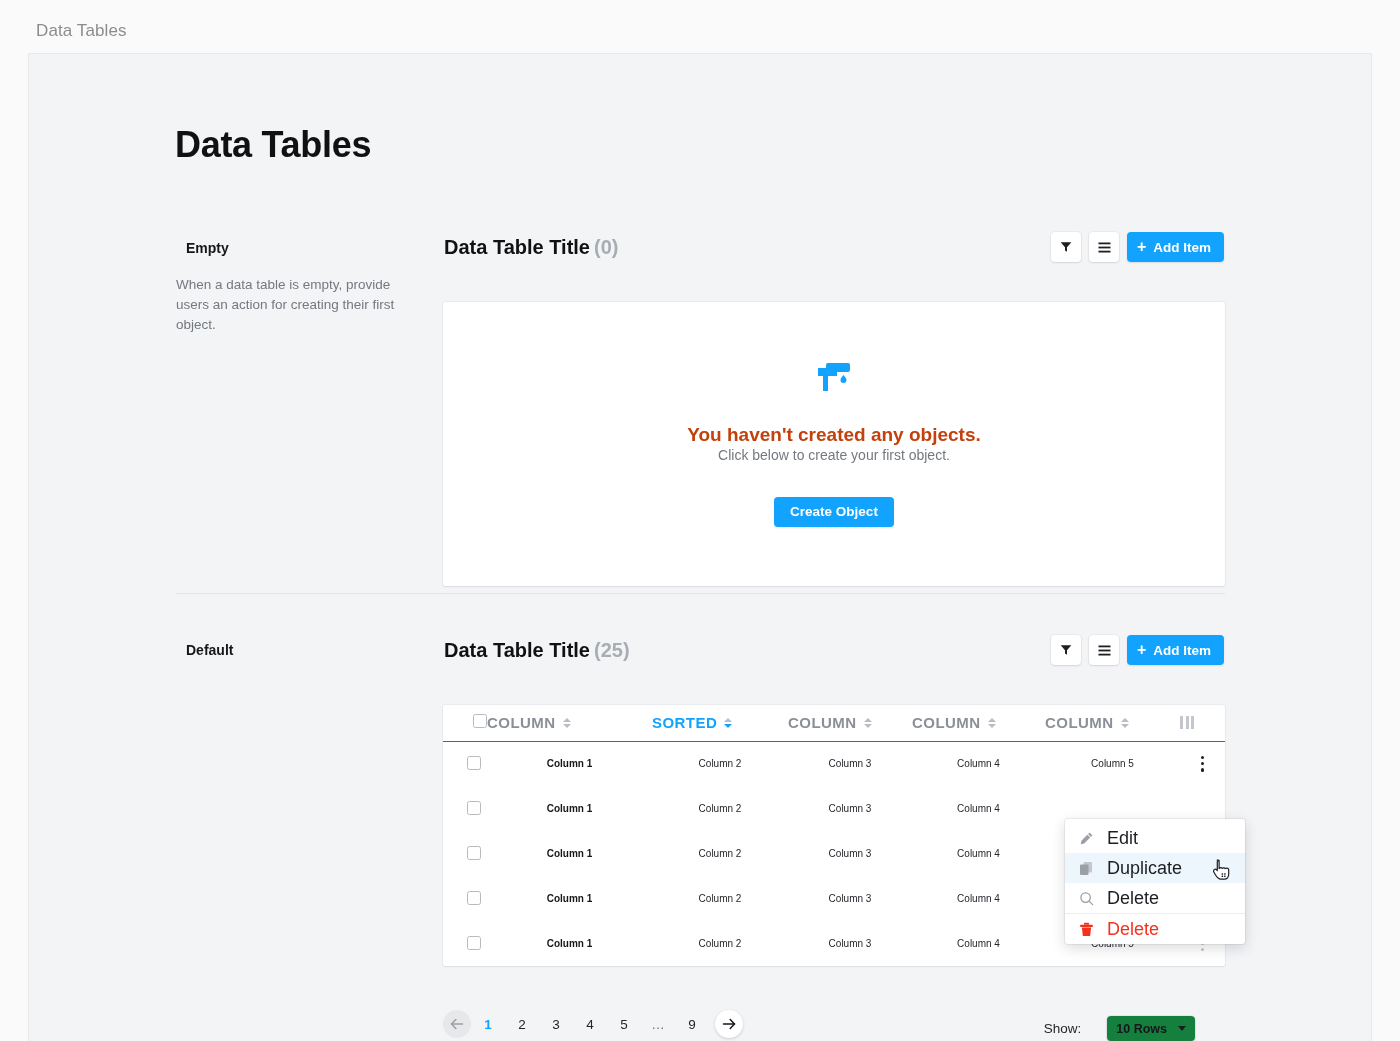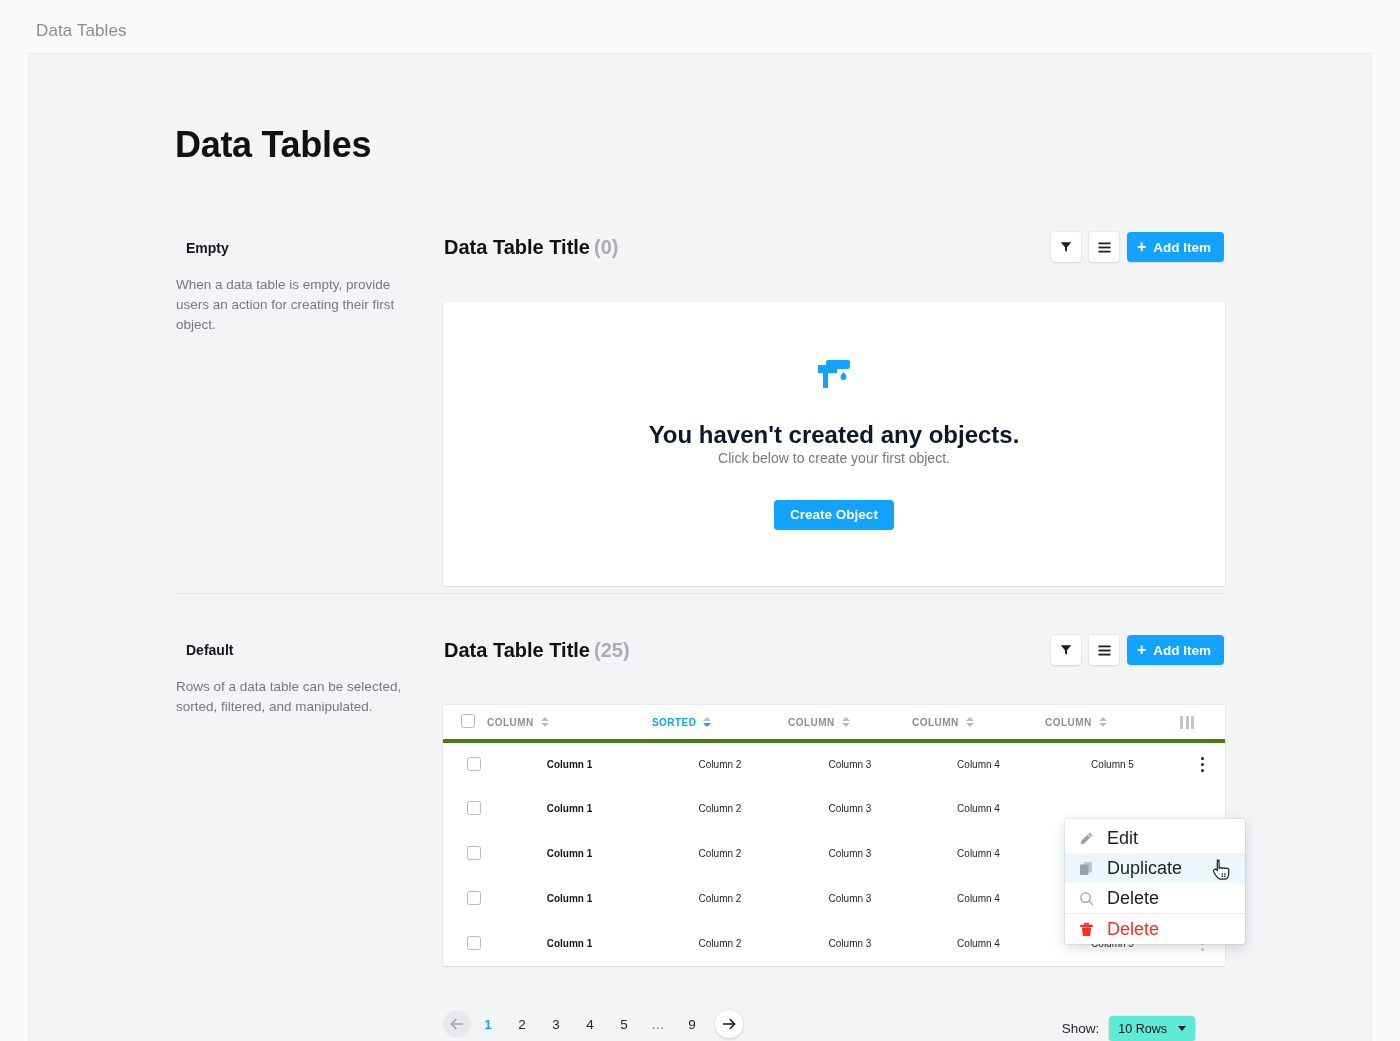--- a/index.html
+++ b/index.html
@@ -84,21 +84,21 @@
   .empty-card {
     position: absolute; left: 414px; top: 248px;
     width: 782px; height: 284px;
     background: #fff;
     border-radius: 2px;
     box-shadow: 0 1px 2px rgba(16,24,40,.06), 0 0 0 1px rgba(16,24,40,.04);
     display: flex; flex-direction: column;
     align-items: center; justify-content: center;
   }
   .empty-icon { margin-bottom: 28px; }
-  .empty-title { font-size: 24px; font-weight: bold; color: #0f172a; }
+  .empty-title { font-size: 19px; font-weight: bold; color: #c2410c; }
   .empty-sub { font-size: 14px; color: #74787f; margin-top: 1px; }
   .create-btn {
     margin-top: 34px;
     height: 30px; padding: 0 16px;
     background: #12a3ff; color: #fff;
     font-size: 13.5px; font-weight: bold;
     border: none; border-radius: 4px; cursor: pointer;
     box-shadow: 0 1px 2px rgba(16,24,40,.10);
   }
 
@@ -112,24 +112,24 @@
   .table-card {
     position: absolute; left: 414px; top: 651px;
     width: 782px;
     background: #fff;
     border-radius: 2px;
     box-shadow: 0 1px 2px rgba(16,24,40,.06), 0 0 0 1px rgba(16,24,40,.04);
   }
   table { width: 100%; border-collapse: collapse; }
   thead th {
     height: 36px;
-    font-size: 10px; font-weight: bold;
+    font-size: 15px; font-weight: bold;
     color: #8b8f96; letter-spacing: .45px;
-    text-align: left;
-    border-bottom: 4px solid #4d7c0f;
+    text-align: right;
+    border-bottom: 1px solid #4d7c0f;
     vertical-align: middle;
     padding: 0;
   }
   thead th.sorted-col { color: #12a3ff; }
   .th-inner { display: flex; align-items: center; gap: 7px; }
   tbody td {
     height: 45px;
     font-size: 10px; color: #24262a;
     padding: 0; vertical-align: middle; text-align: center;
   }
@@ -196,29 +196,29 @@
   .pg-next { background: #fff; color: #15171a; box-shadow: 0 1px 3px rgba(16,24,40,.18); }
   .pg-num {
     min-width: 34px; text-align: center;
     font-size: 13.5px; color: #24262a; cursor: pointer;
   }
   .pg-num.active { color: #12a3ff; font-weight: bold; }
   .pg-ellipsis { min-width: 34px; text-align: center; color: #6e7279; font-size: 13.5px; }
 
   .show-wrap {
     position: absolute; right: 176px; top: 962px;
-    display: flex; align-items: center; gap: 10px;
+    display: flex; align-items: center; gap: 26px;
     font-size: 13.5px; color: #24262a;
   }
   .show-select {
     height: 25px; padding: 0 9px;
-    background: #5eead4; border-radius: 4px;
+    background: #15803d; border-radius: 4px;
     box-shadow: 0 1px 2px rgba(16,24,40,.10), 0 0 0 1px rgba(16,24,40,.05);
     display: flex; align-items: center; gap: 11px;
-    font-size: 12.5px; color: #15171a; font-weight: normal;
+    font-size: 12.5px; color: #15171a; font-weight: bold;
     cursor: pointer;
   }
   .caret { width: 0; height: 0; border-left: 4px solid transparent; border-right: 4px solid transparent; border-top: 5px solid #1c1e22; }
 </style>
 </head>
 <body>
 
 <div class="breadcrumb">Data Tables</div>
 
 <div class="canvas">
@@ -261,21 +261,20 @@
       </svg>
     </div>
     <div class="empty-title">You haven't created any objects.</div>
     <div class="empty-sub">Click below to create your first object.</div>
     <button class="create-btn">Create Object</button>
   </div>
 
   <div class="divider" style="top:539px"></div>
 
   <div class="sec-label" style="top:588px">Default</div>
-  <div class="sec-desc" style="top:623px">Rows of a data table can be selected, sorted, filtered, and manipulated.</div>
 
   <div class="tbl-title" style="top:585px">
     <span>Data Table Title</span><span class="tbl-count">(25)</span>
   </div>
 
   <div class="tools" style="left:1022px; top:581px">
     <div class="icon-btn">
       <svg width="12" height="12" viewBox="0 0 12 12">
         <path d="M0.7 1.2 H11.3 L7 6.3 V10.8 L5 9.4 V6.3 Z" fill="#1c1e22"></path>
       </svg>

